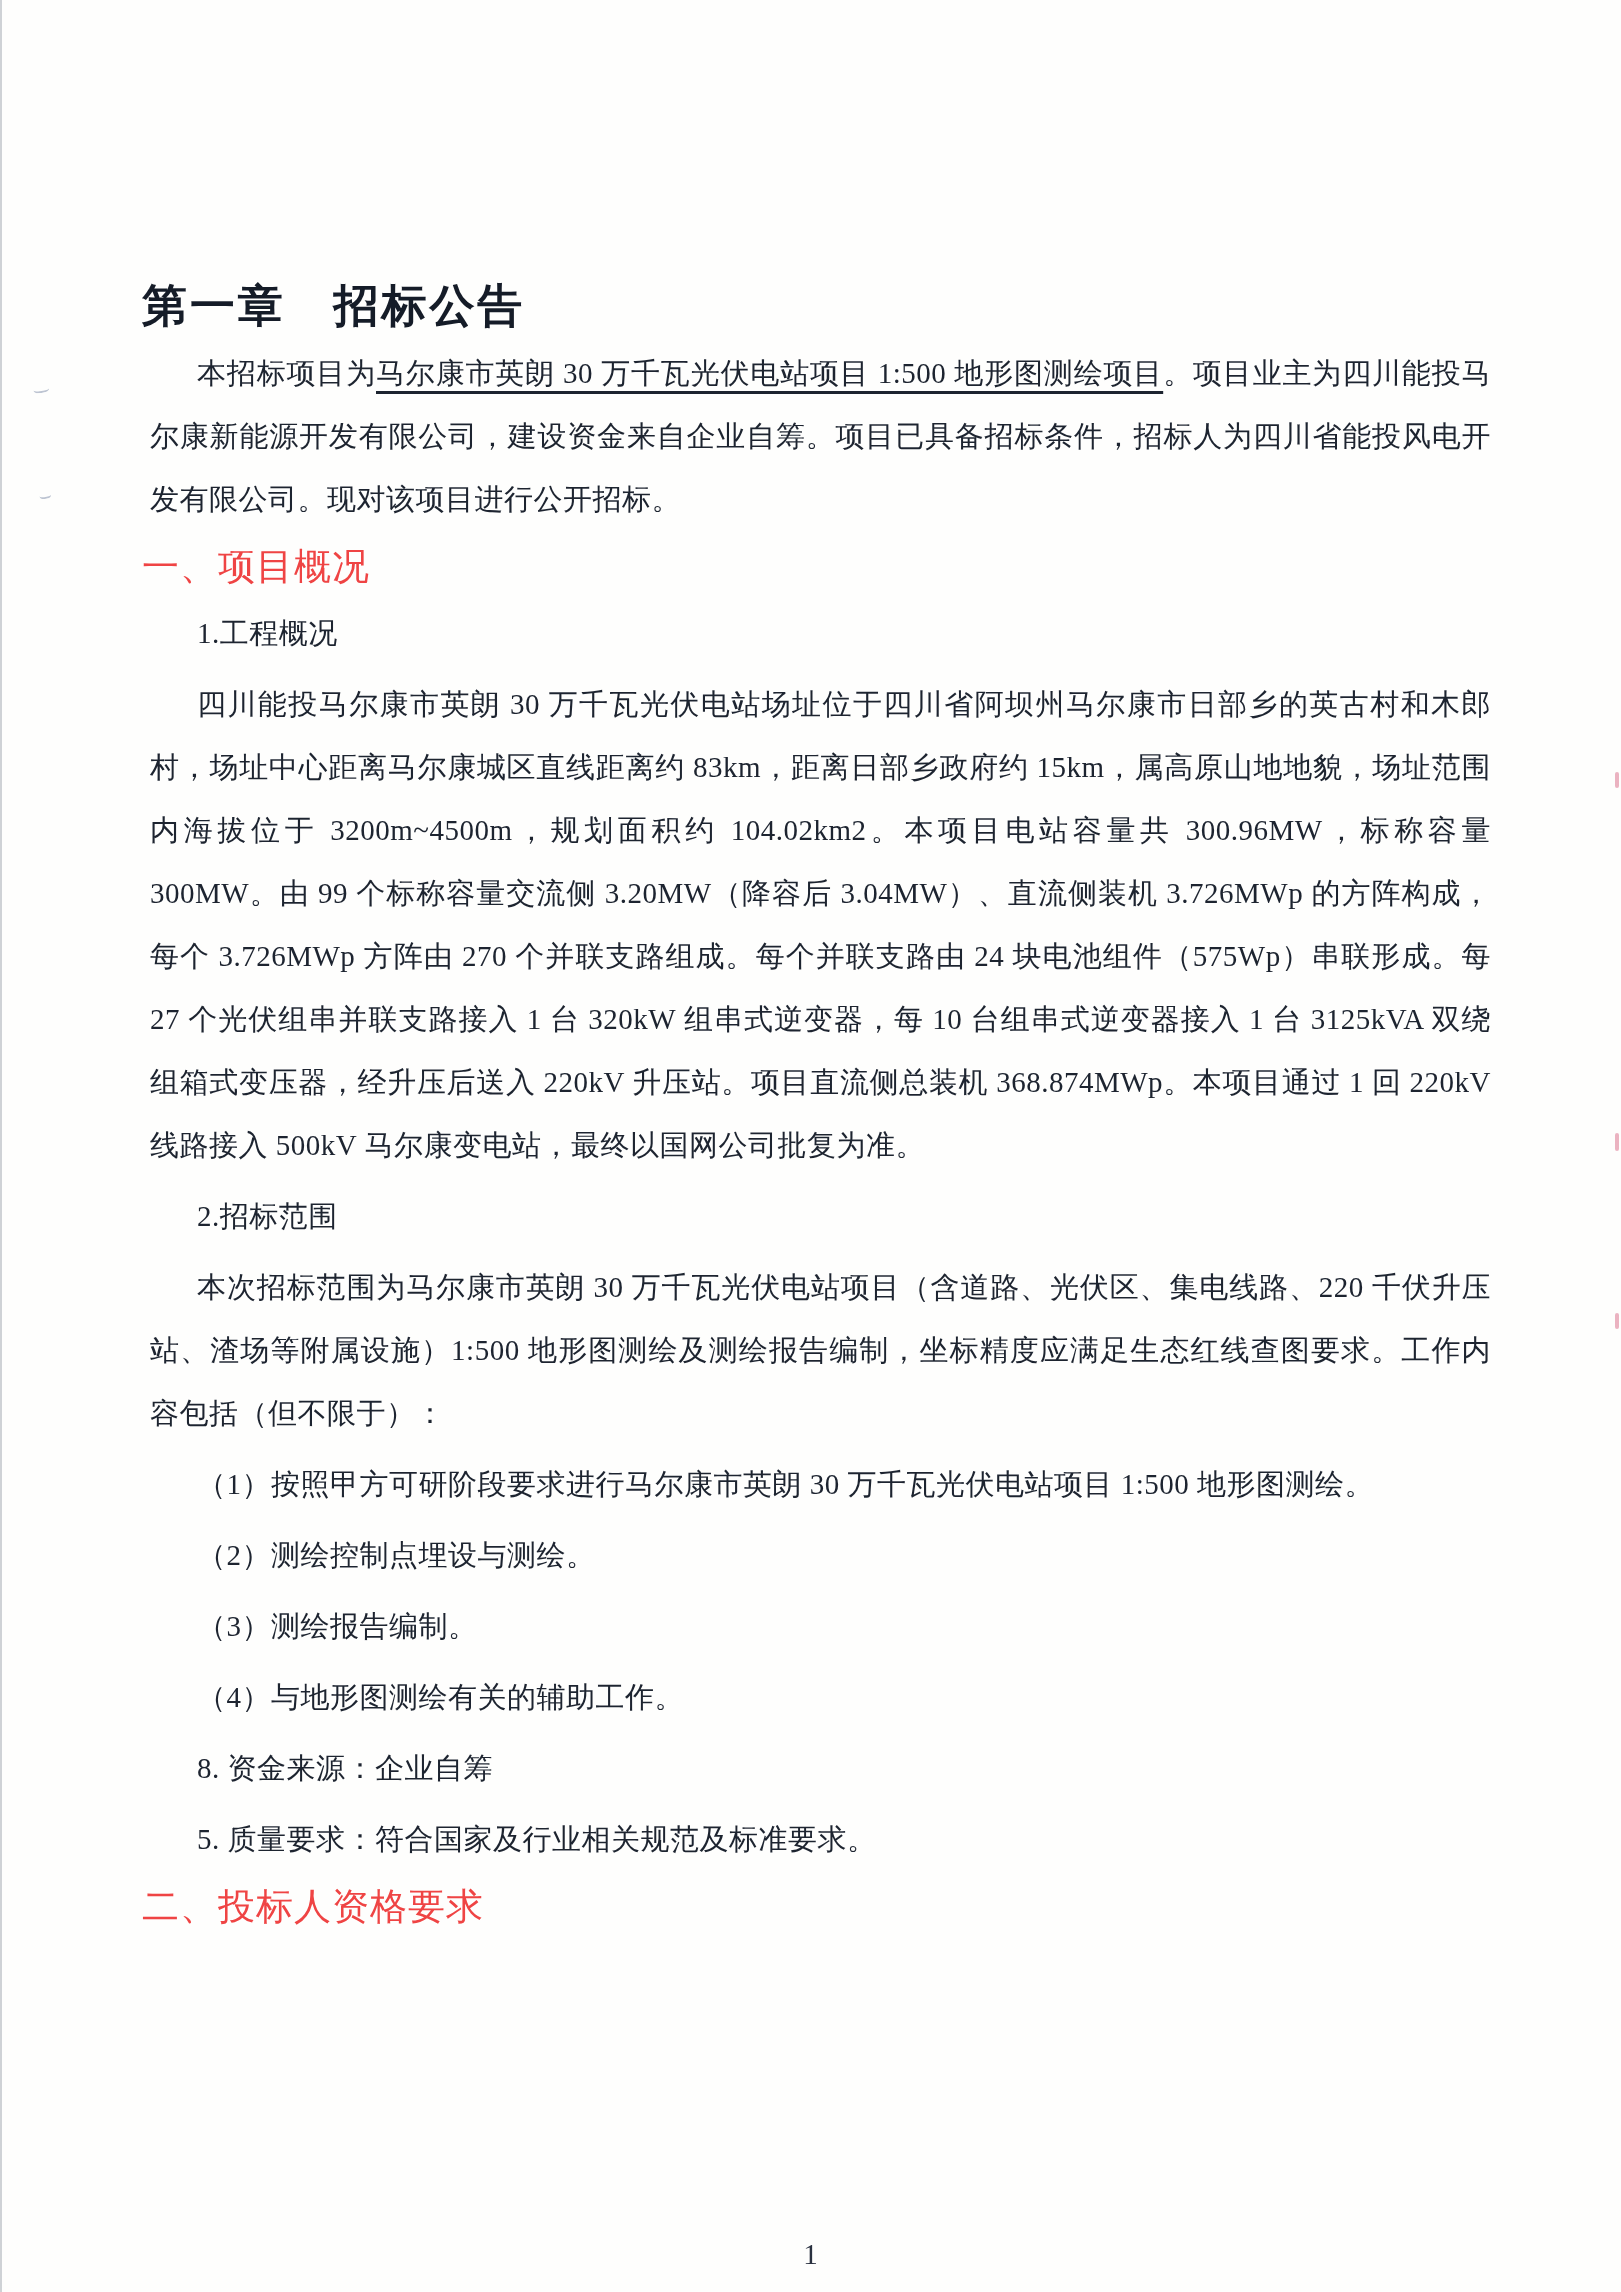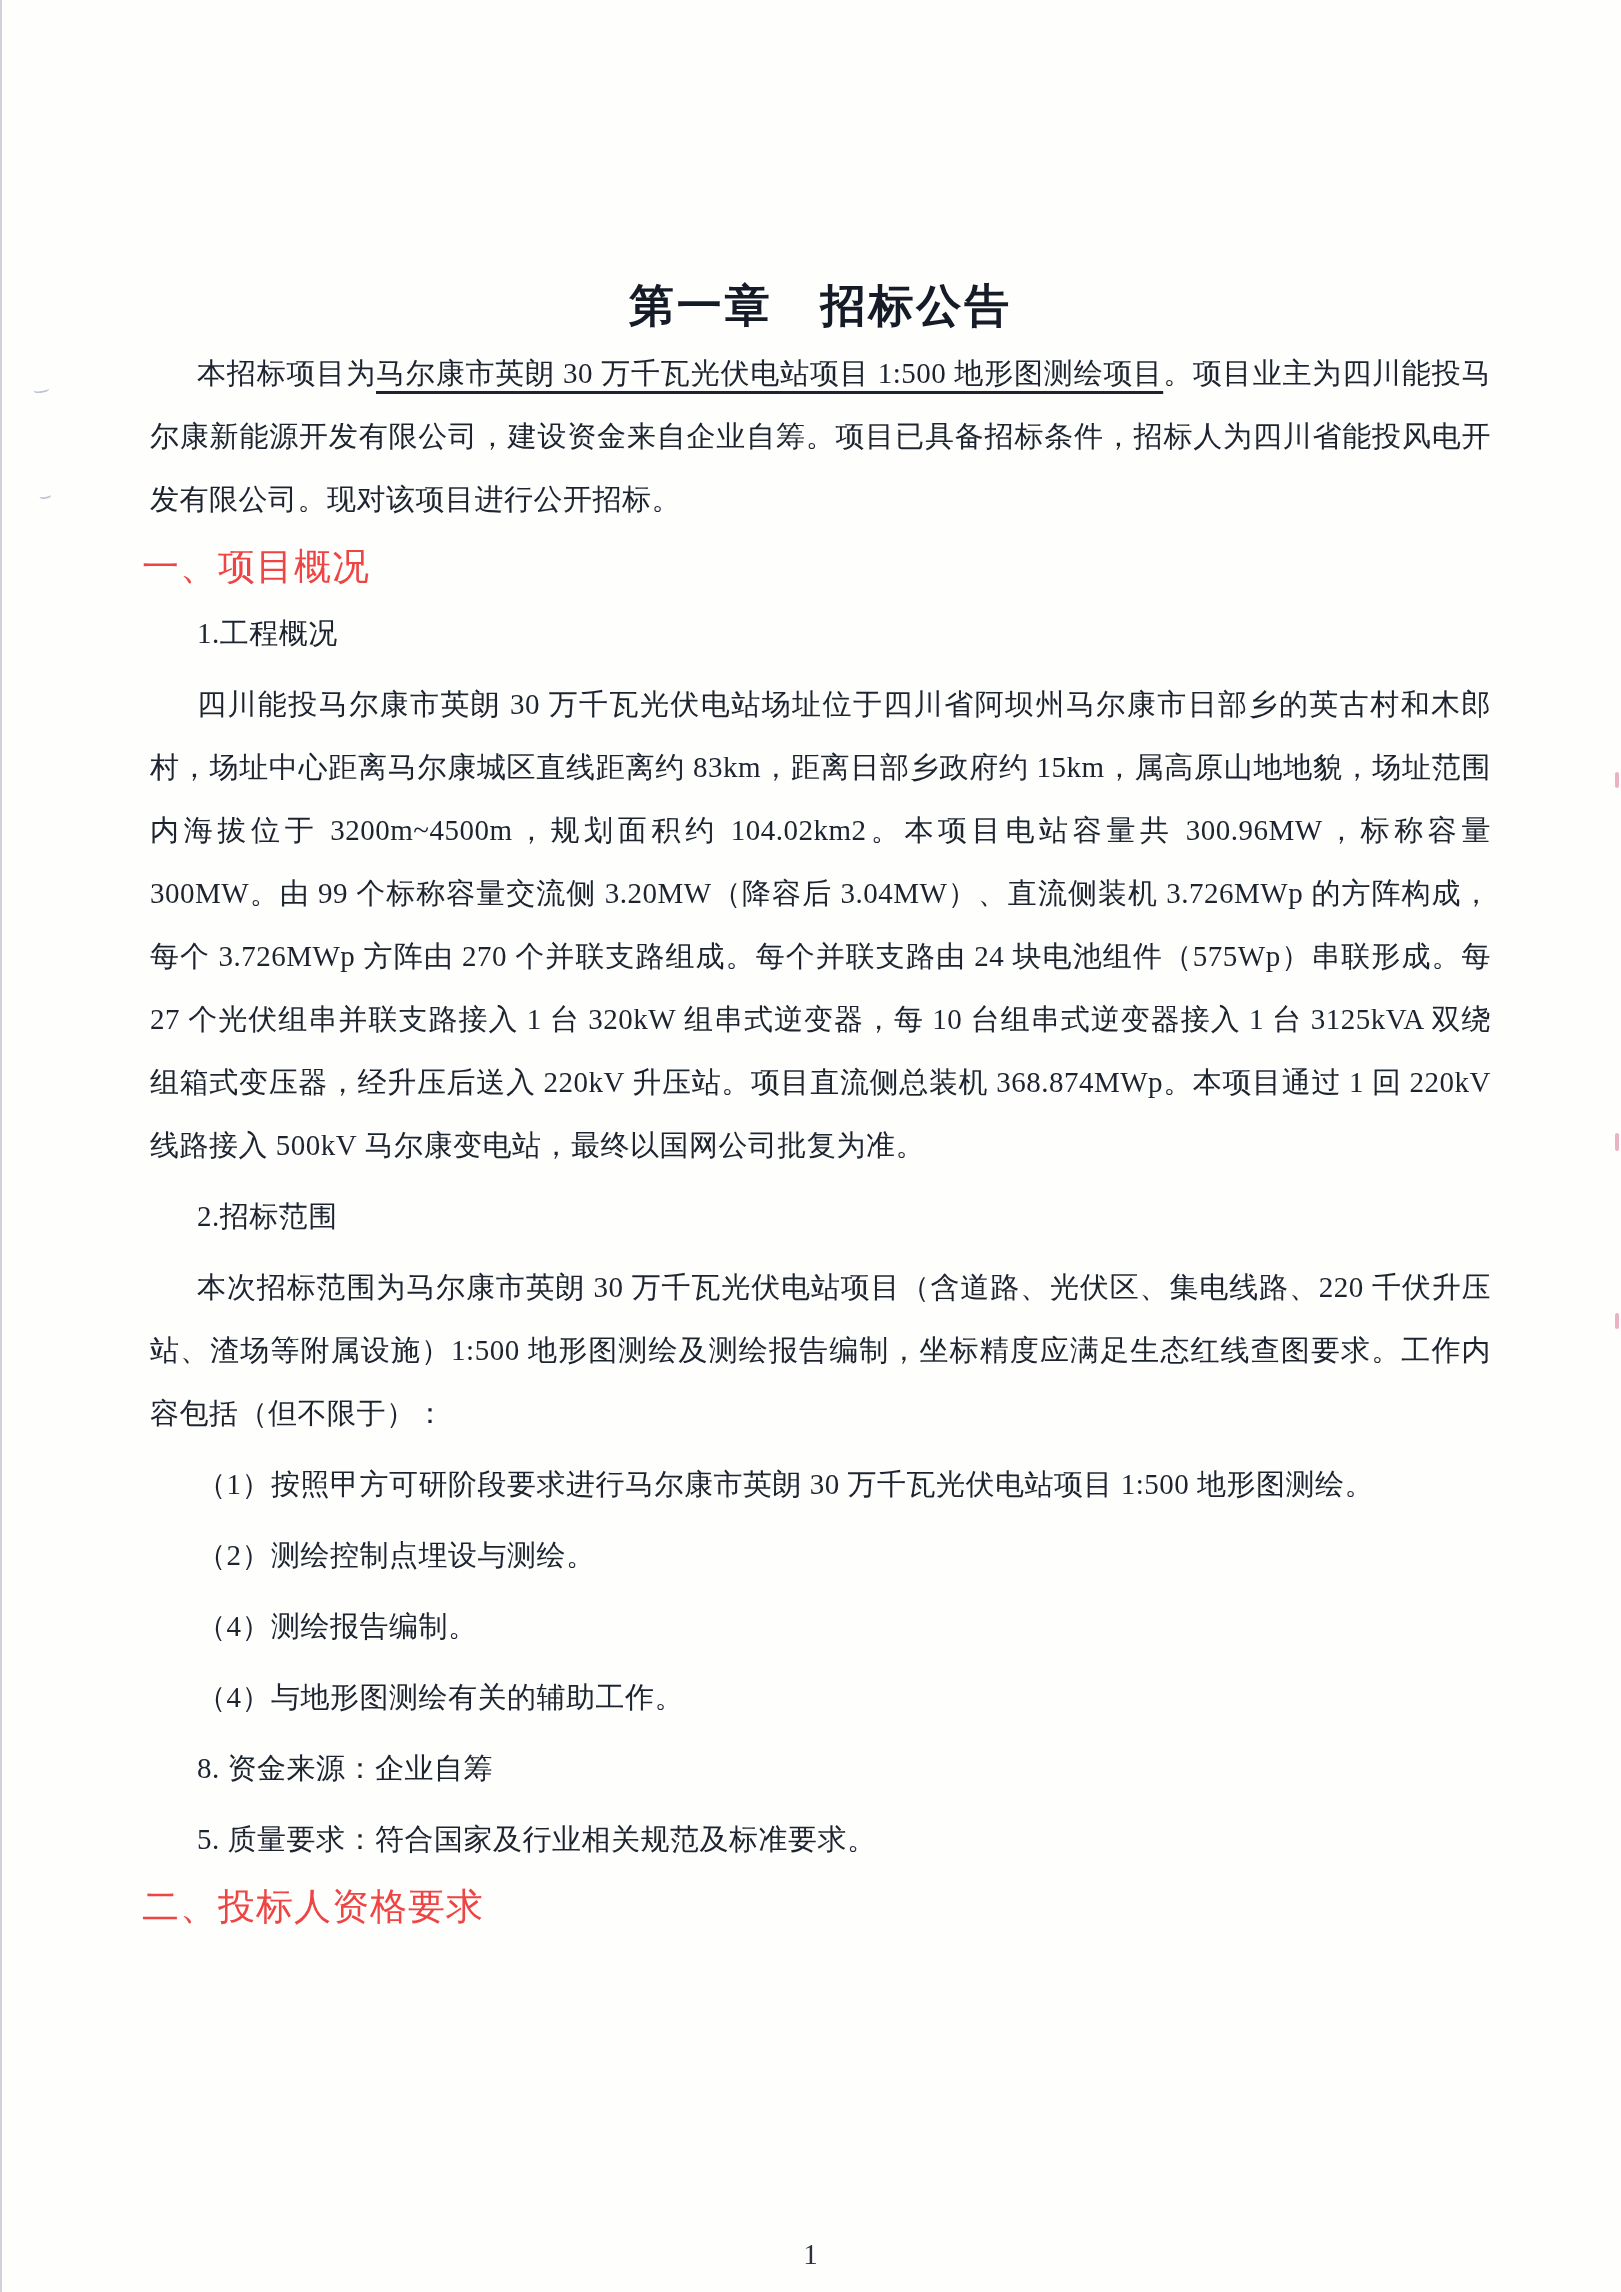--- a/index.html
+++ b/index.html
@@ -17,21 +17,21 @@
     font-family: "Liberation Serif", "DejaVu Serif", serif;
   }
   
   .doc-title {
     margin: 0;
     padding-top: 279px;
     height: 55px;
     line-height: 55px;
     font-size: 45px;
     font-weight: 700;
-    text-align: center;
+    text-align: left;
     letter-spacing: 2.9px;
     color: #151c28;
     font-family: "Liberation Serif", "DejaVu Serif", serif;
   }
   p.body-line {
     margin: 8px;
     font-size: 29px;
     line-height: 63px;
     letter-spacing: 0.5px;
     text-align: justify;
@@ -121,21 +121,21 @@
   <p class="body-line indent mt-sub">1.工程概况</p>
 
   <p class="body-line indent">四川能投马尔康市英朗 30 万千瓦光伏电站场址位于四川省阿坝州马尔康市日部乡的英古村和木郎村，场址中心距离马尔康城区直线距离约 83km，距离日部乡政府约 15km，属高原山地地貌，场址范围内海拔位于 3200m~4500m，规划面积约 104.02km2。本项目电站容量共 300.96MW，标称容量 300MW。由 99 个标称容量交流侧 3.20MW（降容后 3.04MW）、直流侧装机 3.726MWp 的方阵构成，每个 3.726MWp 方阵由 270 个并联支路组成。每个并联支路由 24 块电池组件（575Wp）串联形成。每 27 个光伏组串并联支路接入 1 台 320kW 组串式逆变器，每 10 台组串式逆变器接入 1 台 3125kVA 双绕组箱式变压器，经升压后送入 220kV 升压站。项目直流侧总装机 368.874MWp。本项目通过 1 回 220kV 线路接入 500kV 马尔康变电站，最终以国网公司批复为准。</p>
 
   <p class="body-line indent mt-sub2">2.招标范围</p>
 
   <p class="body-line indent">本次招标范围为马尔康市英朗 30 万千瓦光伏电站项目（含道路、光伏区、集电线路、220 千伏升压站、渣场等附属设施）1:500 地形图测绘及测绘报告编制，坐标精度应满足生态红线查图要求。工作内容包括（但不限于）：</p>
 
   <p class="body-line indent">（1）按照甲方可研阶段要求进行马尔康市英朗 30 万千瓦光伏电站项目 1:500 地形图测绘。</p>
   <p class="body-line indent mt-item2">（2）测绘控制点埋设与测绘。</p>
-  <p class="body-line indent mt-item4">（4）测绘报告编制。</p>
+  <p class="body-line indent mt-item4">（3）测绘报告编制。</p>
   <p class="body-line indent">（4）与地形图测绘有关的辅助工作。</p>
 
   <p class="body-line indent mt-item3">8. 资金来源：企业自筹</p>
   <p class="body-line indent">5. 质量要求：符合国家及行业相关规范及标准要求。</p>
 
   <h2 class="sec-heading mt-h2">二、投标人资格要求</h2>
 
   <div class="page-number">1</div>
 
 </div>

